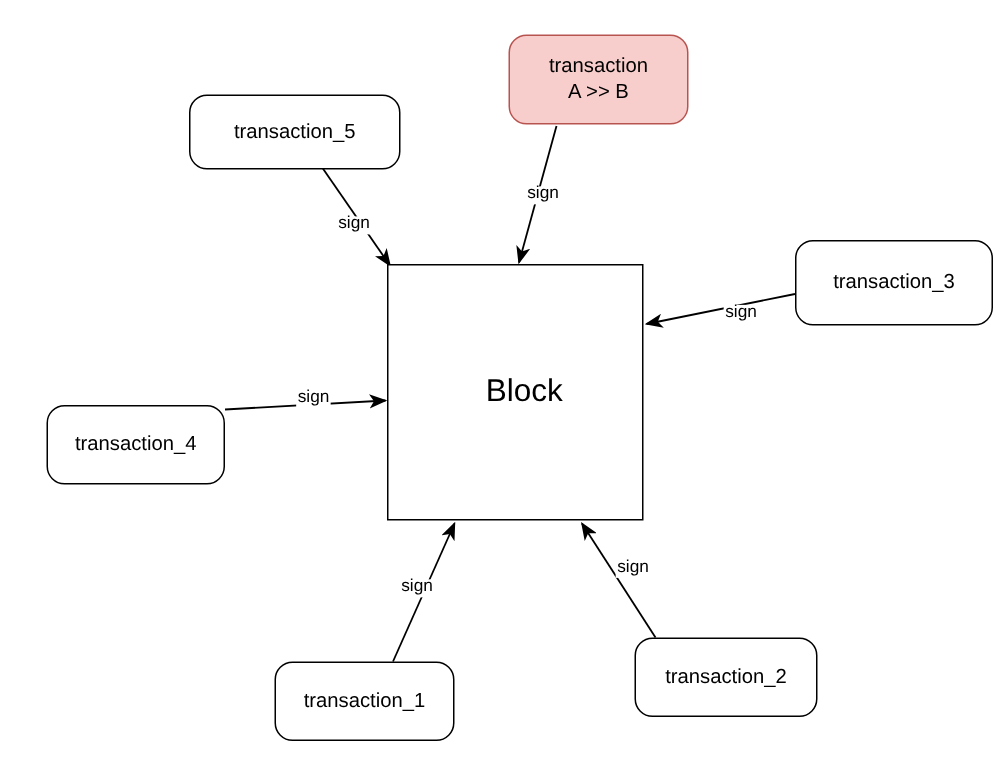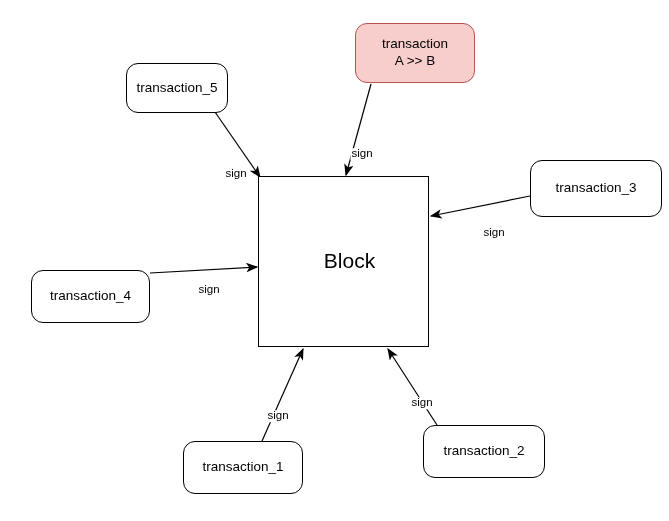--- a/index.html
+++ b/index.html
@@ -36,37 +36,35 @@
     border: 1px solid #000000;
     border-radius: 12px;
     background: #ffffff;
     font-size: 13.5px;
   }
   .node-highlight {
     border: 1px solid #b85450;
     border-radius: 12px;
     background: #f8cecc;
     font-size: 13.5px;
-    margin-left: 16px;
   }
   .node-square {
     border: 1px solid #000000;
     background: #ffffff;
     font-size: 21px;
   }
   .edge-label {
     position: absolute;
     font-size: 11.5px;
     color: #000000;
     background: #ffffff;
     padding: 0 1px;
     white-space: nowrap;
     transform: translate(-50%, -50%);
     line-height: 1;
-    margin-top: 24px;
   }
   .node-line {
     display: block;
   }
 </style>
 </head>
 <body>
 
 <div id="canvas">
 
@@ -92,21 +90,21 @@
 
   <div class="node node-square" style="left:258px; top:176px; width:171px; height:171px;padding-left:12px;">
     <span>Block</span>
   </div>
 
   <div class="node node-highlight" style="left:339px; top:23px; width:120px; height:60px; flex-direction:column;">
     <span class="node-line">transaction</span>
     <span class="node-line">A &gt;&gt; B</span>
   </div>
 
-  <div class="node node-rounded" style="left:126px; top:63px; width:102px; height:50px;">
+  <div class="node node-rounded" style="left:126px; top:63px; width:141px; height:50px;">
     <span>transaction_5</span>
   </div>
 
   <div class="node node-rounded" style="left:31px; top:270px; width:119px; height:53px;">
     <span>transaction_4</span>
   </div>
 
   <div class="node node-rounded" style="left:530px; top:160px; width:132px; height:57px;">
     <span>transaction_3</span>
   </div>

